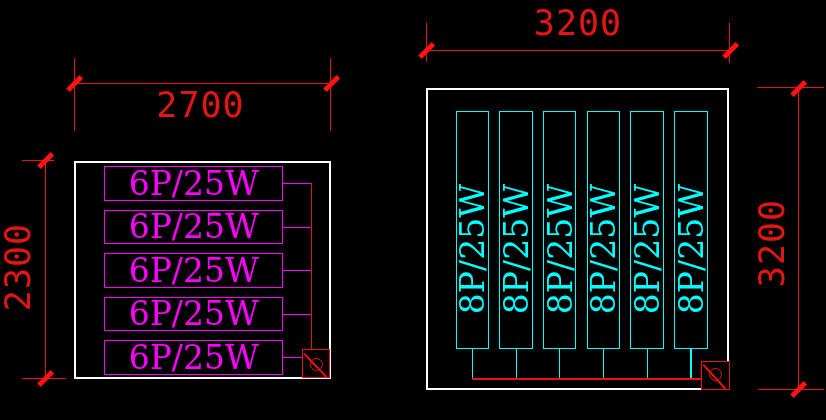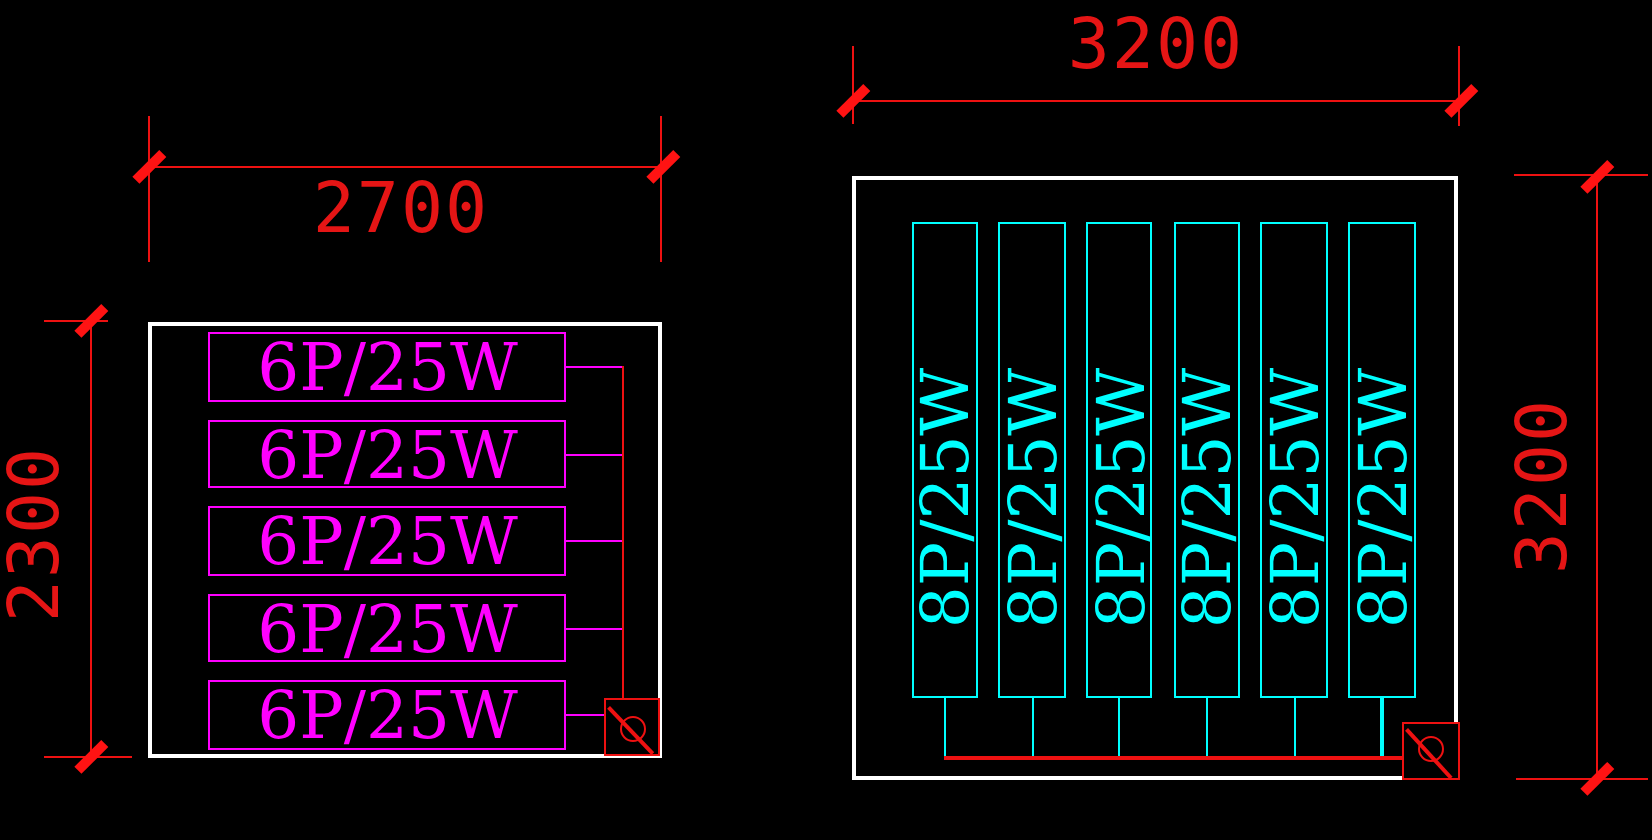--- a/index.html
+++ b/index.html
@@ -10,21 +10,21 @@
   .hline{height:1.2px;}
   .vline{width:1.2px;}
   .tick{position:absolute;width:19px;height:4.5px;background:#ff1313;transform:rotate(-45deg);}
   .dimtext{position:absolute;color:#e51515;font-size:35px;line-height:1;text-align:center;
            letter-spacing:1px;}
   .rot{display:flex;align-items:center;justify-content:center;transform:rotate(-90deg);}
   
   .panel{position:absolute;border:2px solid #ffffff;box-sizing:border-box;background:#000;}
   
   .fix-h{position:absolute;border:1.5px solid #ff00ff;box-sizing:border-box;
-         display:flex;justify-content:center;}
+         display:flex;align-items:center;justify-content:center;}
   .fix-v{position:absolute;border:1.5px solid #00ffff;box-sizing:border-box;}
   .fixlabel{font-family:"DejaVu Serif",serif;font-size:33px;line-height:1;white-space:nowrap;}
   .fl-left{color:#ff00ff;}
   .fl-right{color:#00ffff;}
   .vlabel{position:absolute;width:240px;height:34px;}
   
   .wire-m{position:absolute;background:#ff00ff;height:1.3px;}
   .wire-c{position:absolute;background:#00ffff;width:1.3px;}
   .wire-r{position:absolute;background:#ee1111;}
   

